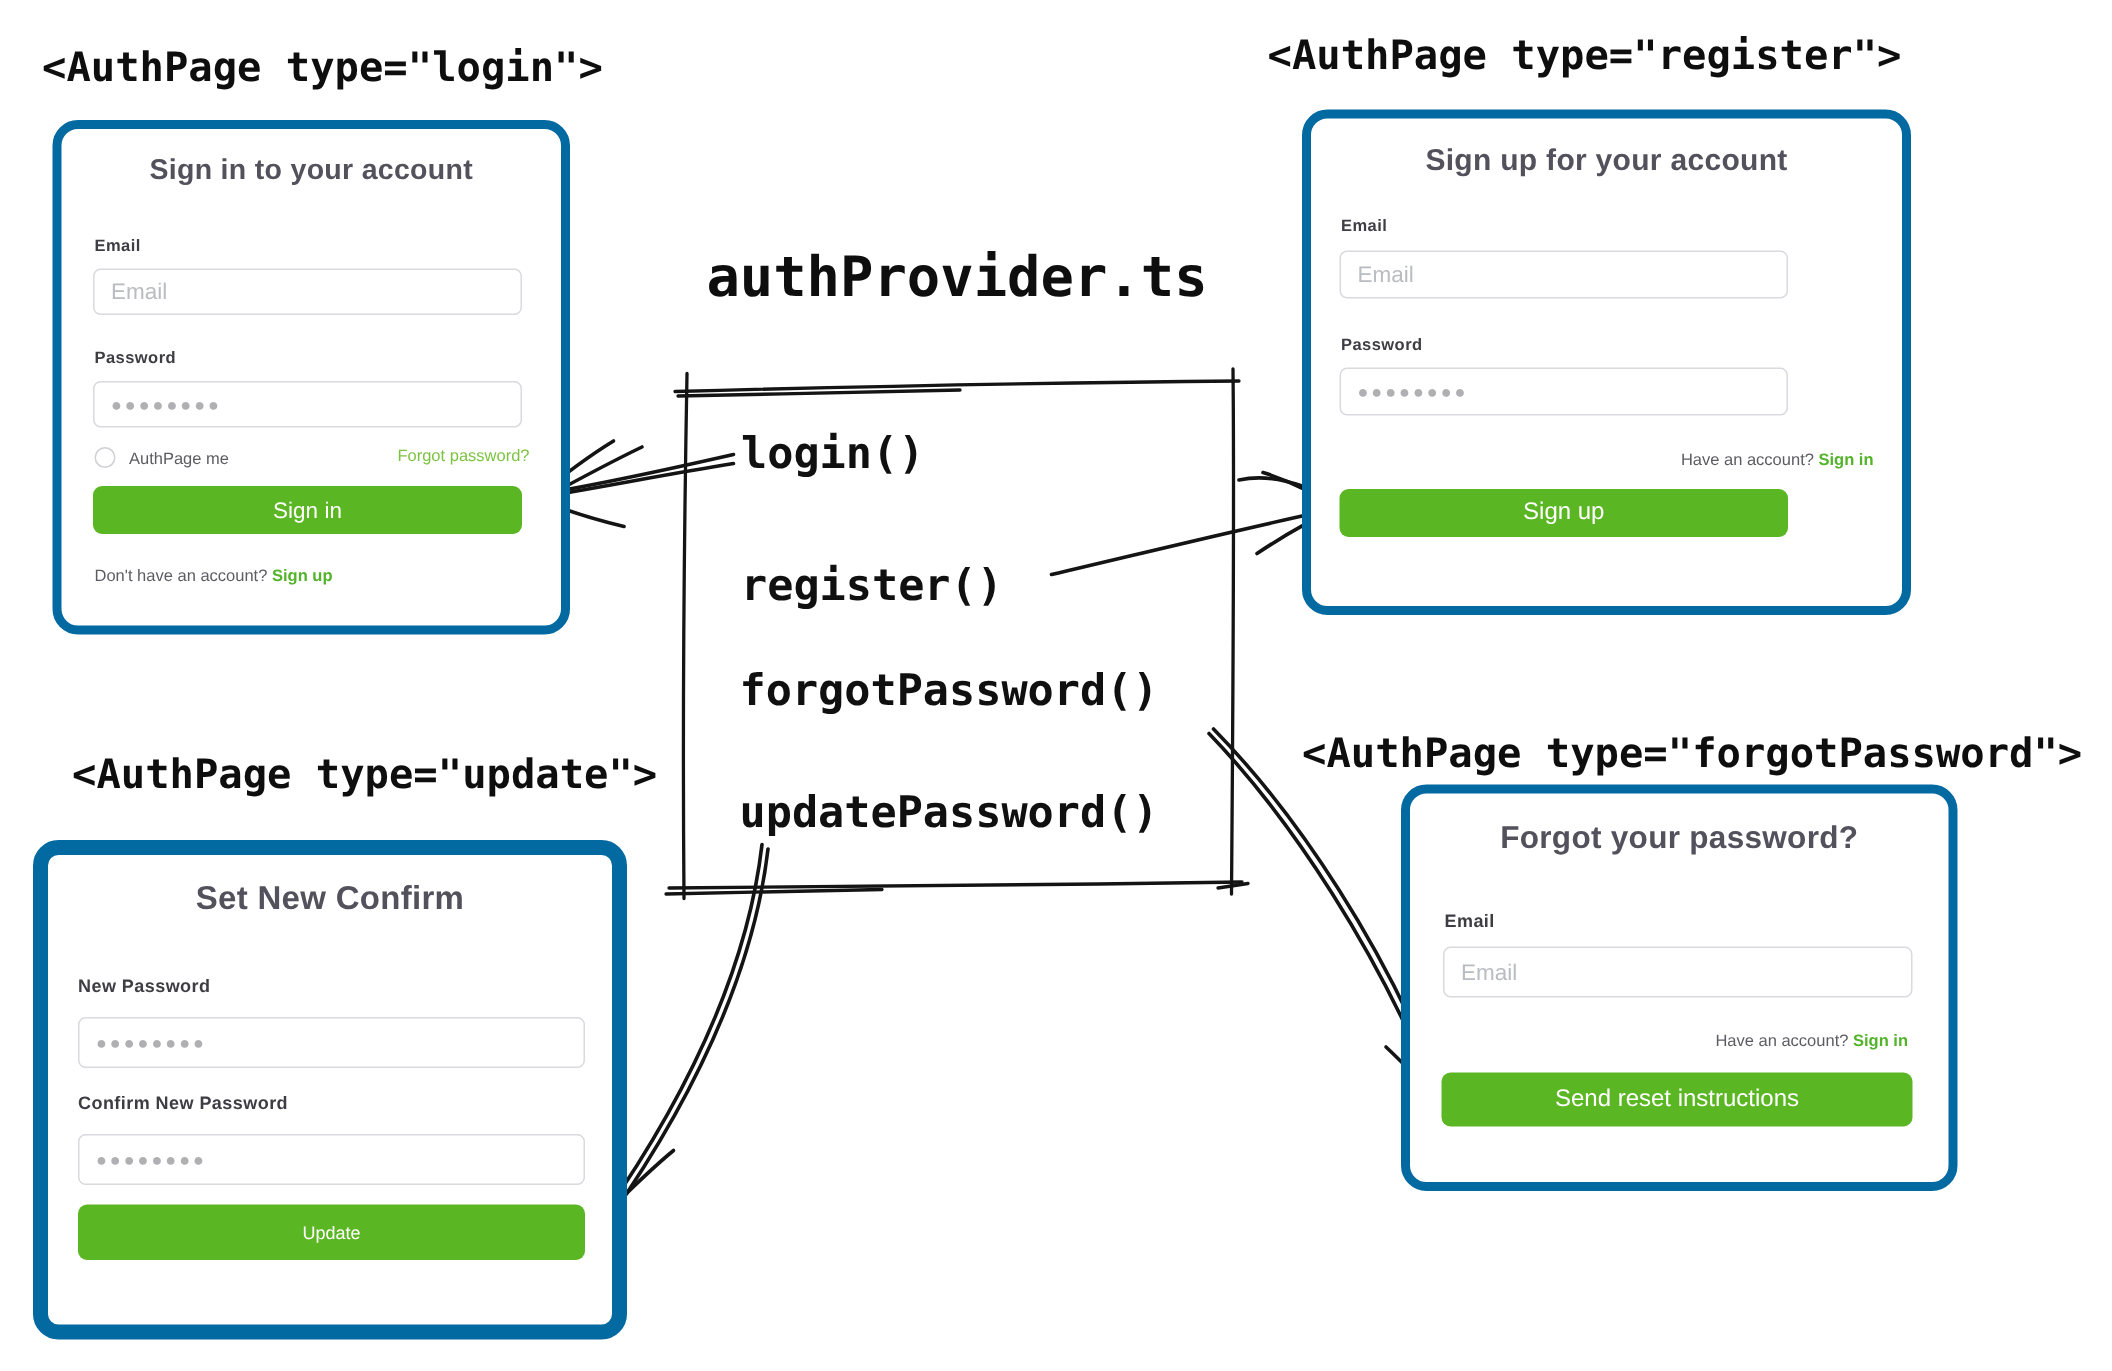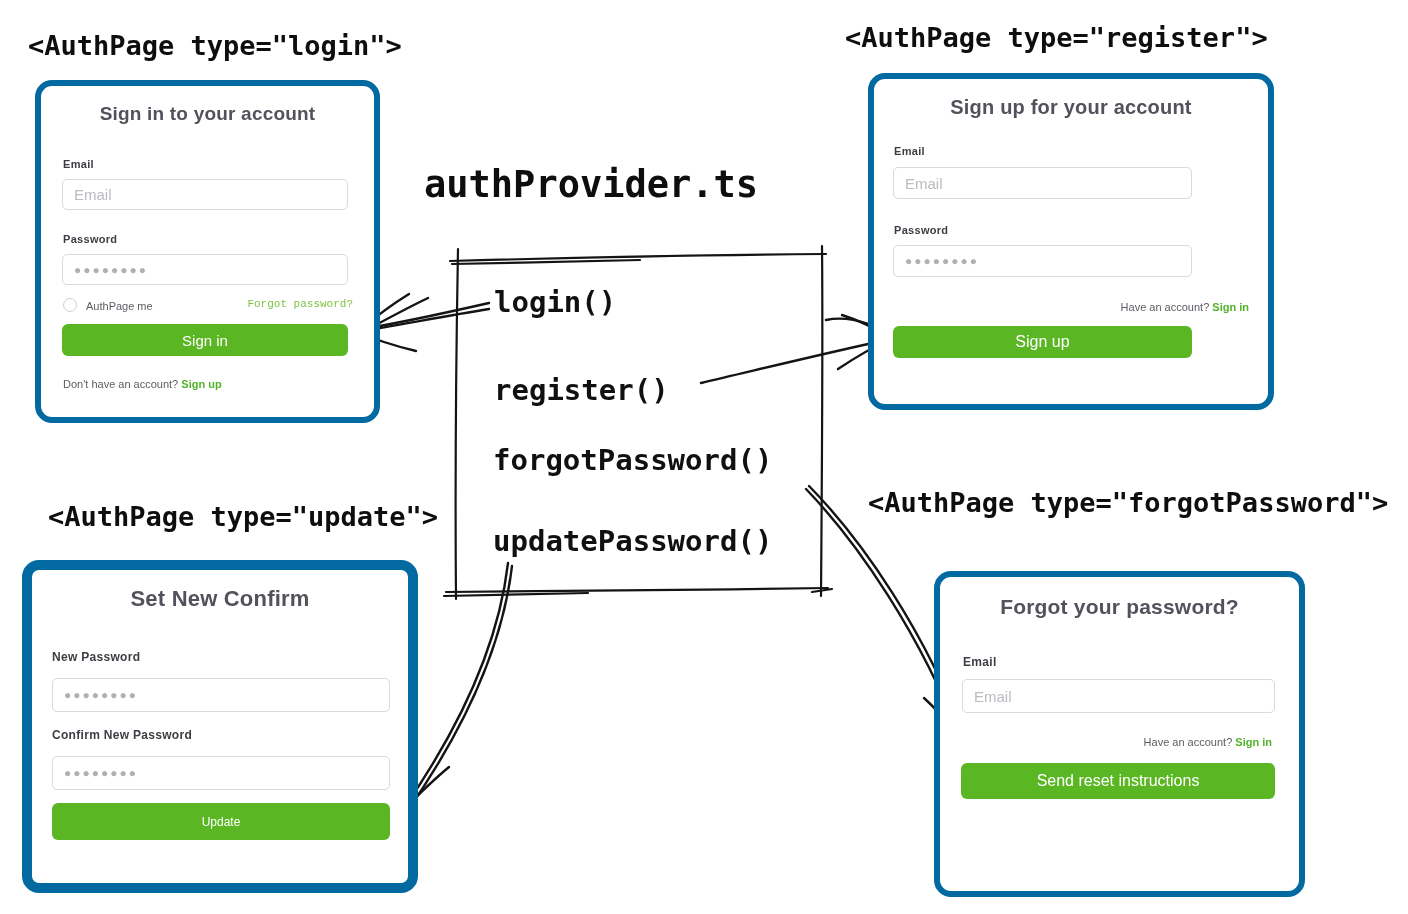--- a/index.html
+++ b/index.html
@@ -1,42 +1,42 @@
 <!DOCTYPE html>
 <html><head>
 <meta charset="utf-8">
 <style>
   html,body{margin:0;padding:0;background:#ffffff;}
   .canvas{position:relative;width:1408px;height:914px;background:#fff;overflow:hidden;
           font-family:"Liberation Sans",sans-serif;}
   
   .tag{position:absolute;font-family:"DejaVu Sans Mono",monospace;font-weight:700;
        font-size:27px;color:#0e0e0e;white-space:nowrap;line-height:1.1;}
-  .center-title{position:absolute;left:424px;top:163px;width:380px;text-align:left;
+  .center-title{position:absolute;left:448px;top:163px;width:380px;text-align:center;
        font-family:"DejaVu Sans Mono",monospace;font-weight:700;font-size:37px;color:#0e0e0e;}
   .fn{position:absolute;font-family:"DejaVu Sans Mono",monospace;font-weight:700;
        font-size:29px;color:#101010;white-space:nowrap;line-height:1;}
   
   .card{position:absolute;background:#ffffff;border:6px solid #0369a1;border-radius:17px;
         box-sizing:border-box;}
   .card-h{position:absolute;left:0;width:100%;text-align:center;font-weight:700;
         color:#53515b;letter-spacing:.2px;white-space:nowrap;}
   .flabel{position:absolute;font-size:11px;font-weight:700;color:#3e3d44;
         letter-spacing:.3px;white-space:nowrap;}
   .flabel.big{font-size:12px;}
   .tb{position:absolute;box-sizing:border-box;border:1px solid #d9d9de;border-radius:5px;
         background:#fff;font-family:"Liberation Sans",sans-serif;font-size:15px;color:#6b6b70;
         padding:0 11px;outline:none;}
   .tb::placeholder{color:#b9bcc0;opacity:1;}
   .tb.dots{color:#b0b0b3;font-size:12px;letter-spacing:2px;}
   .btn{position:absolute;box-sizing:border-box;border:none;border-radius:6px;background:#5bb623;
         color:#ffffff;font-family:"Liberation Sans",sans-serif;font-weight:500;cursor:pointer;
         display:flex;align-items:center;justify-content:center;white-space:nowrap;}
   .small{position:absolute;font-size:11px;color:#5d5c63;white-space:nowrap;}
-  .link-light{color:#7cc342;font-weight:500;font-family:Liberation Mono, monospace;}
+  .link-light{color:#7cc342;font-weight:500;}
   .link-bold{color:#53b32a;font-weight:700;}
   .chk{position:absolute;width:14px;height:14px;border:1.5px solid #cfcfd4;border-radius:50%;
         background:#fff;box-sizing:border-box;}
   svg.layer{position:absolute;left:0;top:0;pointer-events:none;}
 </style>
 </head>
 <body>
 
 <div class="canvas">
 
@@ -126,21 +126,21 @@
 
   <div class="card" style="left:22px;top:560px;width:396px;height:333px;border-width:10px">
     <div class="card-h" style="top:16px;font-size:22px">Set New Confirm</div>
     <div class="flabel big" style="left:20px;top:80px">New Password</div>
     <input class="tb dots" style="left: 20px; top: 108px; width: 338px; height: 34px;" value="●●●●●●●●">
     <div class="flabel big" style="left:20px;top:158px">Confirm New Password</div>
     <input class="tb dots" style="left: 20px; top: 186px; width: 338px; height: 34px;" value="●●●●●●●●">
     <button class="btn" style="left:20px;top:233px;width:338px;height:37px;font-size:12px">Update</button>
   </div>
 
-  <div class="card" style="left:934px;top:571px;width:371px;height:326px">
+  <div class="card" style="left:934px;top:523px;width:371px;height:271px">
     <div class="card-h" style="top:18px;font-size:21px">Forgot your password?</div>
     <div class="flabel big" style="left:23px;top:78px">Email</div>
     <input class="tb" style="left: 22px; top: 102px; width: 313px; height: 34px;" placeholder="Email">
     <div class="small" style="right:27px;top:159px">
       <span>Have an account?</span>
       <span class="link-bold">Sign in</span>
     </div>
     <button class="btn" style="left:21px;top:186px;width:314px;height:36px;font-size:16px">Send reset instructions</button>
   </div>
 

